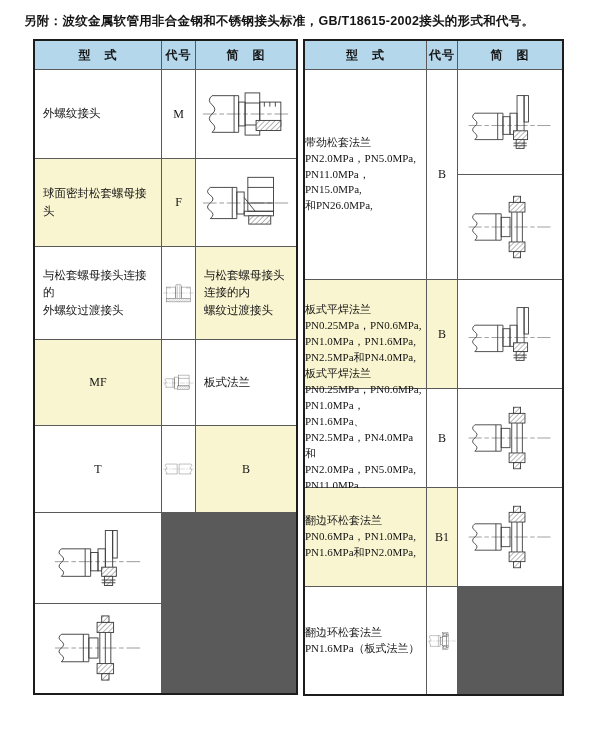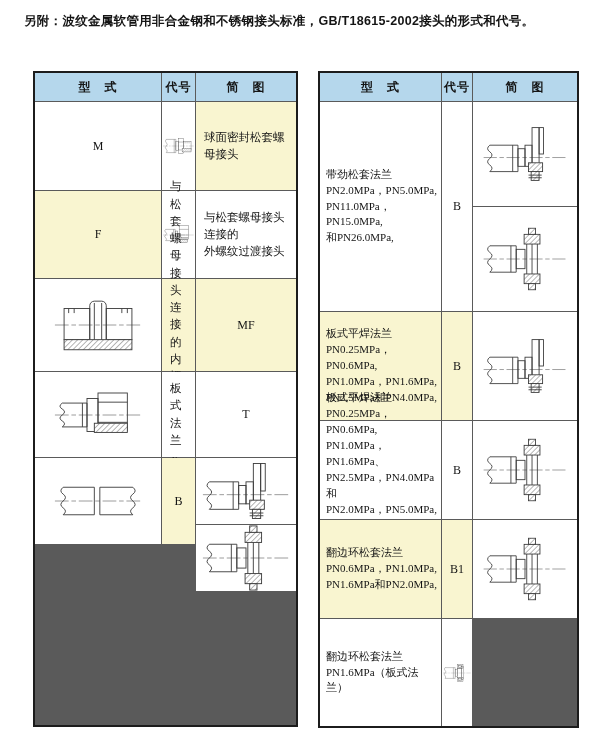--- a/index.html
+++ b/index.html
@@ -20,21 +20,21 @@
     overflow:hidden;
   }
   .note{
     position:absolute;
     left:24px;top:13px;width:555px;
     font-size:12.5px;font-weight:bold;letter-spacing:.3px;
   }
   .table-wrap{
     position:absolute;
     left:33px;top:39px;
-    display:flex;gap:20px;align-items:flex-start;margin-top:32px;
+    display:flex;gap:5px;align-items:flex-start;
   }
   .half{
     display:grid;gap:1px;background:var(--line);
     border:2px solid var(--outer);
   }
   .half.left{
     grid-template-columns:126px 33px 100px;
     grid-template-rows:28px 88px 87px 92px 85px 86px 180px;
   }
   .half.right{
@@ -45,21 +45,21 @@
   .cell.hdr{
     background:var(--header-bg);
     justify-content:center;
     font-weight:bold;font-size:12px;letter-spacing:1px;
   }
   .cell.type{
     padding:4px 4px 4px 8px;
     font-family:"Liberation Serif","DejaVu Serif",serif;
     font-size:11.5px;line-height:1.5;
   }
-  .half.right .cell.type{padding-left:6px;font-size:11px;line-height:1.45;}
+  .half.right .cell.type{padding-left:0;font-size:11px;line-height:1.45;}
   .cell.type .txt{white-space:pre-line;}
   .cell.code{
     justify-content:center;
     font-family:"Liberation Serif","DejaVu Serif",serif;
     font-size:12px;
   }
   .cell.diagcell{justify-content:center;background:#ffffff;}
   .cell.hl{background:var(--hl-bg);}
   .diag2{
     display:grid;grid-template-rows:1fr 1fr;gap:1px;
@@ -194,20 +194,23 @@
 
 <div class="note">另附：波纹金属软管用非合金钢和不锈钢接头标准，GB/T18615-2002接头的形式和代号。</div>
 
 <div class="table-wrap">
 
   <div class="half left">
     <div class="cell hdr">型　式</div>
     <div class="cell hdr">代号</div>
     <div class="cell hdr">简　图</div>
 
+    <div class="cell type">
+        <div class="txt">外螺纹接头</div>
+      </div>
     <div class="cell code">M</div>
     <div class="cell diagcell">
         <svg class="dsvg" viewBox="0 0 100 72" aria-hidden="true">
           <use href="#sym-male-thread-fitting" xlink:href="#sym-male-thread-fitting"></use>
         </svg>
       </div>
 
     <div class="cell type hl">
         <div class="txt">球面密封松套螺母接头</div>
       </div>

